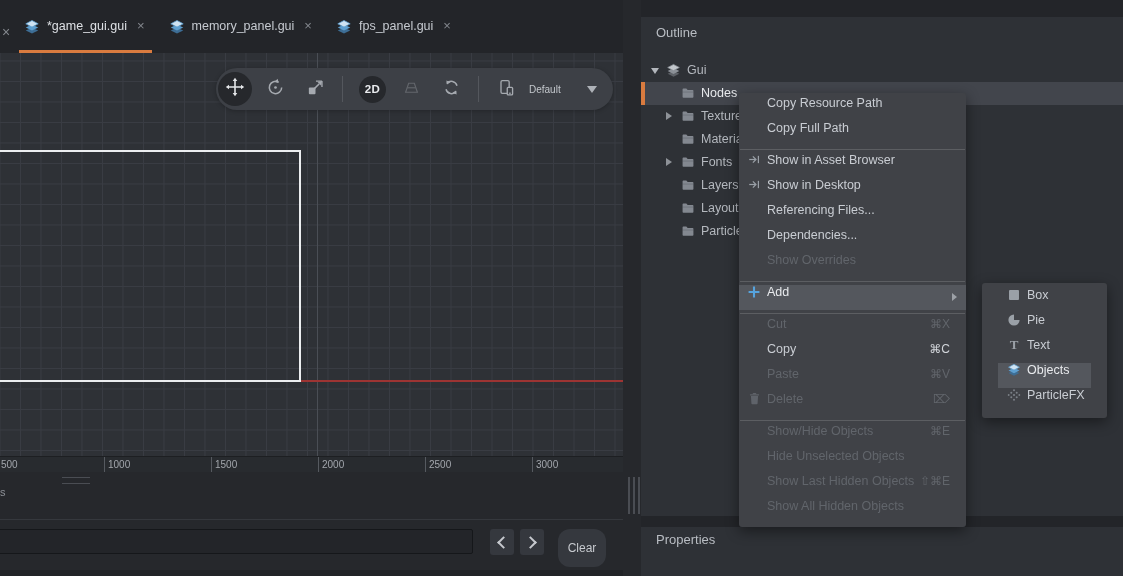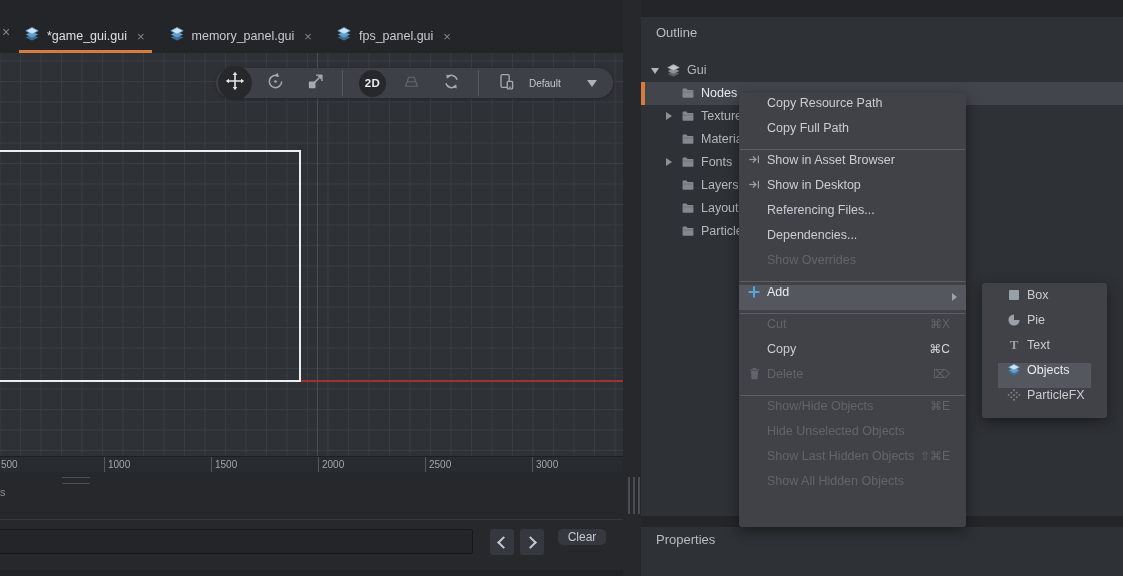--- a/index.html
+++ b/index.html
@@ -5,35 +5,35 @@
   html,body{margin:0;padding:0;}
   body{width:1123px;height:576px;overflow:hidden;background:#26282c;
        font-family:"Liberation Sans",sans-serif;-webkit-font-smoothing:antialiased;position:relative;}
   .abs{position:absolute;}
 
   
   #left{left:0;top:0;width:623px;height:576px;background:#26282c;}
   #topbar{left:0;top:0;width:623px;height:53px;background:#232529;}
   #orphan-close{left:2px;top:24px;color:#84888e;font-size:14px;cursor:default;}
   #tabstrip{left:16px;bottom:0;height:34px;display:flex;gap:6px;position:absolute;}
-  .tab{display:flex;align-items:center;height:34px;padding:0 10px 0 8px;position:relative;cursor:default;}
+  .tab{display:flex;align-items:flex-start;height:34px;padding:0 10px 0 8px;position:relative;cursor:default;}
   .tab .lbl{font-size:12.5px;color:#c6cad0;margin-left:7px;white-space:nowrap;}
   .tab.active .lbl{color:#dde0e4;}
   .tab .x{margin-left:10px;color:#84888e;font-size:13px;line-height:1;}
   .tab.active:after{content:"";position:absolute;left:3px;right:3px;bottom:0;height:3px;background:var(--orange);}
 
   #viewport{left:0;top:53px;width:623px;height:403px;background-color:#2e3136;overflow:hidden;
     background-image:linear-gradient(to right,#393c43 1px,transparent 1px),
                      linear-gradient(to bottom,#393c43 1px,transparent 1px);
     background-size:20.5px 20.5px;background-position:-0.5px 7.5px;}
   #major-vline{left:317px;top:0;width:1px;height:403px;background:#4a4e55;}
   #red-line{left:0;top:327px;width:623px;height:2px;background:#9d3433;}
   #gui-bounds{left:-3px;top:97px;width:304px;height:232px;border:2px solid #eceef0;box-sizing:border-box;}
 
-  #vtoolbar{left:216px;top:15px;width:397px;height:30px;border-radius:21px;background:#3d4046;
+  #vtoolbar{left:216px;top:15px;width:397px;height:42px;border-radius:21px;background:#3d4046;
     display:flex;align-items:center;box-shadow:0 1px 4px rgba(0,0,0,.25);}
   .tbtn{display:flex;align-items:center;justify-content:center;cursor:default;}
   .tool-circle{width:34px;height:34px;border-radius:50%;background:#26282c;}
   .tsep{width:1px;height:26px;background:#54575d;}
   #btn-2d{width:27px;height:27px;border-radius:50%;background:#26282c;color:#e9ebee;
     font-size:11.5px;font-weight:bold;letter-spacing:.3px;}
   #layout-label{font-size:10px;color:#c3c7cc;margin-left:8px;}
   .caret{width:0;height:0;border-left:5.5px solid transparent;border-right:5.5px solid transparent;
     border-top:7px solid #aeb2b8;}
 
@@ -45,21 +45,21 @@
   #hgrip{left:62px;top:5px;width:28px;height:5px;border-top:1px solid #4a4d53;border-bottom:1px solid #4a4d53;}
   #clipped-label{left:0;top:14px;font-size:11px;color:#8d9197;}
   #console-line{left:0;top:47px;width:623px;height:1px;background:#35383d;}
   #search-input{left:-8px;top:57px;width:481px;height:25px;background:#232529;border:1px solid #15171a;
     border-radius:2px;box-sizing:border-box;color:#d4d7db;font-size:12px;padding:0 8px;outline:none;}
   .navbtn{top:57px;width:24px;height:26px;background:#35383e;border-radius:3px;display:flex;
     align-items:center;justify-content:center;}
   #btn-prev{left:490px;} #btn-next{left:520px;}
   .chev{width:7px;height:7px;border-left:2px solid #c6c9ce;border-bottom:2px solid #c6c9ce;}
   .chev.l{transform:rotate(45deg);margin-left:3px;} .chev.r{transform:rotate(225deg);margin-right:3px;}
-  #btn-clear{left:558px;top:57px;width:48px;height:16px;background:#35383e;border-radius:5px;
+  #btn-clear{left:558px;top:57px;width:48px;height:38px;background:#35383e;border-radius:12px;
     display:flex;align-items:center;justify-content:center;color:#c6c9ce;font-size:12px;}
   #bottom-strip{left:0;top:98px;width:623px;height:6px;background:#212327;}
 
   
   #vsplit{left:623px;top:0;width:18px;height:576px;background:#26282c;}
   #vgrip{left:5px;top:477px;width:8px;height:37px;
     border-left:2px solid #4a4d53;border-right:2px solid #4a4d53;}
   #vgrip i{position:absolute;left:3px;top:0;bottom:0;width:2px;background:#4a4d53;}
 
   
@@ -363,20 +363,25 @@
       <span class="ic"></span>
       <span class="ml">Cut</span>
       <span class="sc">⌘X</span>
     </div>
     <div class="mi">
       <span class="ic"></span>
       <span class="ml">Copy</span>
       <span class="sc">⌘C</span>
     </div>
     <div class="mi dis">
+      <span class="ic"></span>
+      <span class="ml">Paste</span>
+      <span class="sc">⌘V</span>
+    </div>
+    <div class="mi dis">
       <span class="ic">
         <svg viewBox="0 0 16 16" width="13" height="13" fill="#5f636a">
           <path d="M3.6 5h8.8l-.6 9.2a1 1 0 0 1-1 .8H5.2a1 1 0 0 1-1-.8z"></path>
           <rect x="2.3" y="2.8" width="11.4" height="1.4" rx=".7"></rect>
           <rect x="5.8" y="1.2" width="4.4" height="1.6" rx=".8"></rect>
         </svg>
       </span>
       <span class="ml">Delete</span>
       <span class="sc">⌦</span>
     </div>

